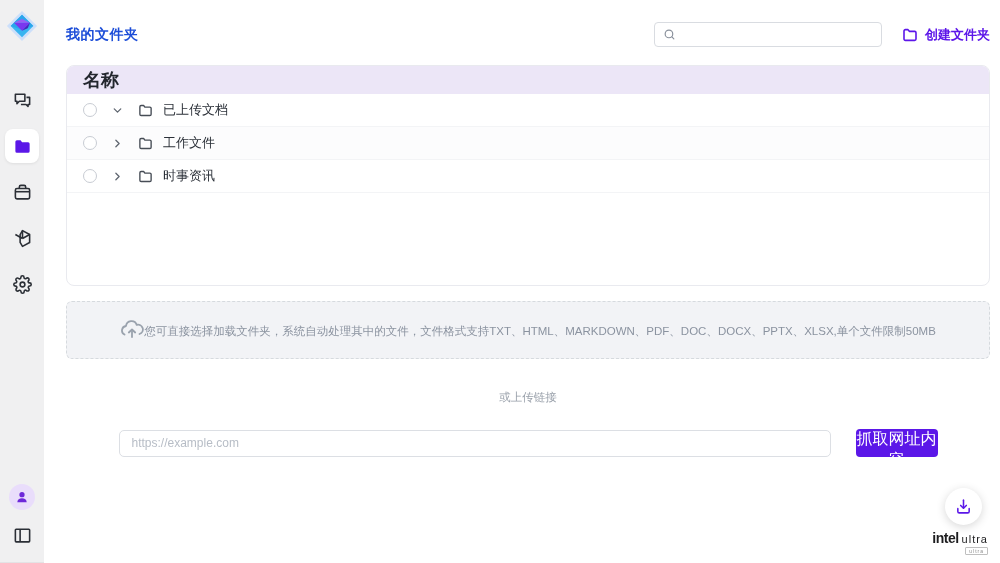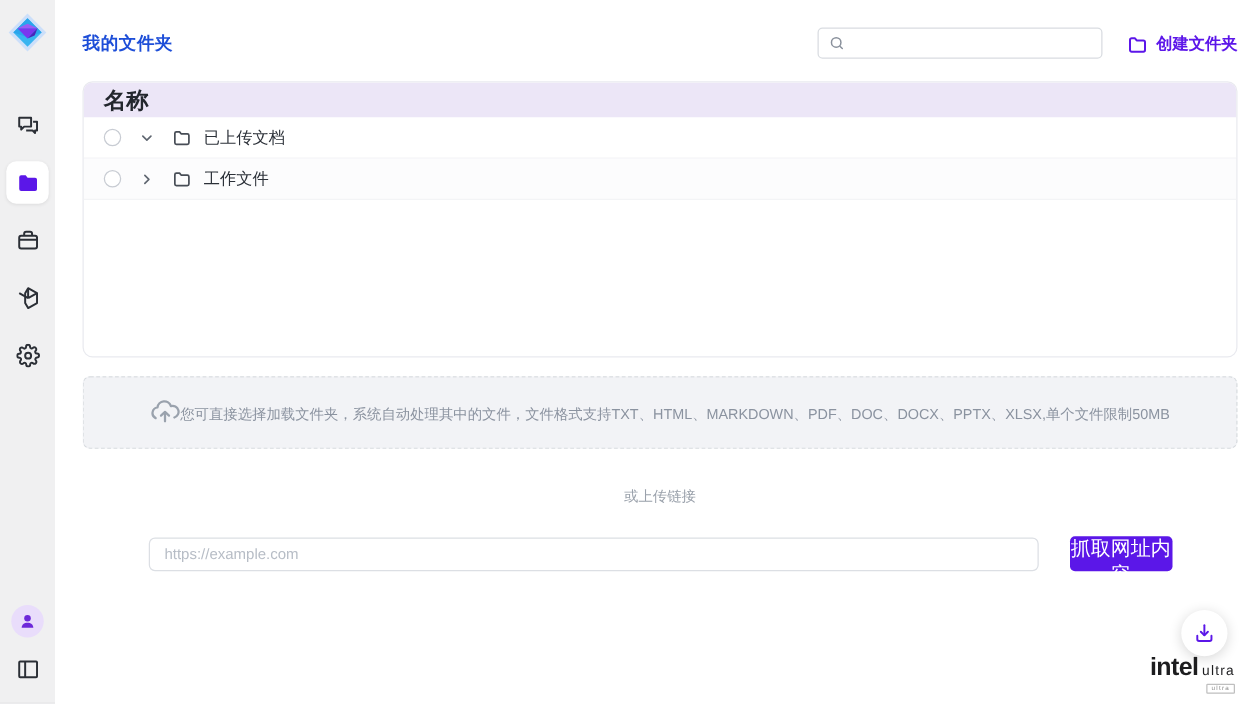--- a/index.html
+++ b/index.html
@@ -31,21 +31,21 @@
 
   .header-row { display:flex; align-items:center; margin-top:21px; height:27px; }
   .page-title { font-size:14px; font-weight:bold; color:#1d4ed8; letter-spacing:.5px; }
   .header-right { margin-left:auto; display:flex; align-items:center; }
   .search-box {
     width:228px; height:25px; border:1px solid #d9dce1; border-radius:4px;
     display:flex; align-items:center; padding:0 8px; background:#fff;
   }
   .search-box input { border:none; outline:none; flex:1; font-size:12px; margin-left:6px; color:#333; background:transparent; }
   .create-folder-btn {
-    margin-left:20px; display:flex; align-items:flex-end; gap:7px;
+    margin-left:20px; display:flex; align-items:center; gap:7px;
     color:#5c16e9; font-size:13px; font-weight:bold; cursor:pointer; background:none; border:none;
     font-family:"Liberation Sans", sans-serif;
   }
 
   
   .folder-table {
     margin-top:17px; border:1px solid #e9eaef; border-radius:8px; overflow:hidden; height:221px; background:#fff;
   }
   .table-header {
     height:28px; background:#ece6f7; display:flex; align-items:center; padding-left:16px;
@@ -87,21 +87,21 @@
   .download-fab {
     position:absolute; right:18px; bottom:38px; width:37px; height:37px; border-radius:50%;
     background:#ffffff; box-shadow:0 2px 10px rgba(0,0,0,.16); border:none;
     display:flex; align-items:center; justify-content:center; cursor:pointer;
   }
   .intel-badge {
     position:absolute; right:12px; bottom:8px; display:flex; flex-direction:column; align-items:flex-end;
     color:#1d1d1f;
   }
   .intel-line { display:flex; align-items:baseline; gap:3px; }
-  .intel-word { font-size:20px; font-weight:bold; letter-spacing:-.5px; }
+  .intel-word { font-size:14px; font-weight:bold; letter-spacing:-.5px; }
   .core-word { font-size:11px; letter-spacing:1px; }
   .ultra-chip {
     font-size:5px; border:1px solid #bfbfbf; color:#8a8a8a; padding:0 3px; border-radius:1px;
     margin-top:1px; letter-spacing:1px;
   }
 </style>
 </head>
 <body>
 
 <div class="sidebar">
@@ -215,20 +215,34 @@
               <path d="m9 6 6 6-6 6"></path>
             </svg>
           </span>
           <span class="row-folder-icon">
             <svg width="15" height="15" viewBox="0 0 24 24" fill="none" stroke="#474d56" stroke-width="2.2" stroke-linejoin="round">
               <path d="M3 7V6a2 2 0 0 1 2-2h4l2 2.5h8a2 2 0 0 1 2 2V18a2 2 0 0 1-2 2H5a2 2 0 0 1-2-2z"></path>
             </svg>
           </span>
           <span class="row-label">工作文件</span>
         </div>
+        <div class="folder-row">
+          <span class="row-check"></span>
+          <span class="row-chevron">
+            <svg width="13" height="13" viewBox="0 0 24 24" fill="none" stroke="#5f6670" stroke-width="2.4" stroke-linecap="round" stroke-linejoin="round">
+              <path d="m9 6 6 6-6 6"></path>
+            </svg>
+          </span>
+          <span class="row-folder-icon">
+            <svg width="15" height="15" viewBox="0 0 24 24" fill="none" stroke="#474d56" stroke-width="2.2" stroke-linejoin="round">
+              <path d="M3 7V6a2 2 0 0 1 2-2h4l2 2.5h8a2 2 0 0 1 2 2V18a2 2 0 0 1-2 2H5a2 2 0 0 1-2-2z"></path>
+            </svg>
+          </span>
+          <span class="row-label">时事资讯</span>
+        </div>
       </div>
   </div>
 
   <div class="upload-zone">
     <svg width="24" height="24" viewBox="0 0 24 24" fill="none" stroke="#9aa2ad" stroke-width="1.8" stroke-linecap="round" stroke-linejoin="round">
       <path d="M4.5 16.5A4.5 4.5 0 0 1 6 8a5.5 5.5 0 0 1 10.7-1.1A4.2 4.2 0 0 1 19.5 16"></path>
       <path d="M12 19v-7"></path>
       <path d="m8.8 14.5 3.2-3 3.2 3"></path>
     </svg>
     <div class="upload-hint">您可直接选择加载文件夹，系统自动处理其中的文件，文件格式支持TXT、HTML、MARKDOWN、PDF、DOC、DOCX、PPTX、XLSX,单个文件限制50MB</div>

